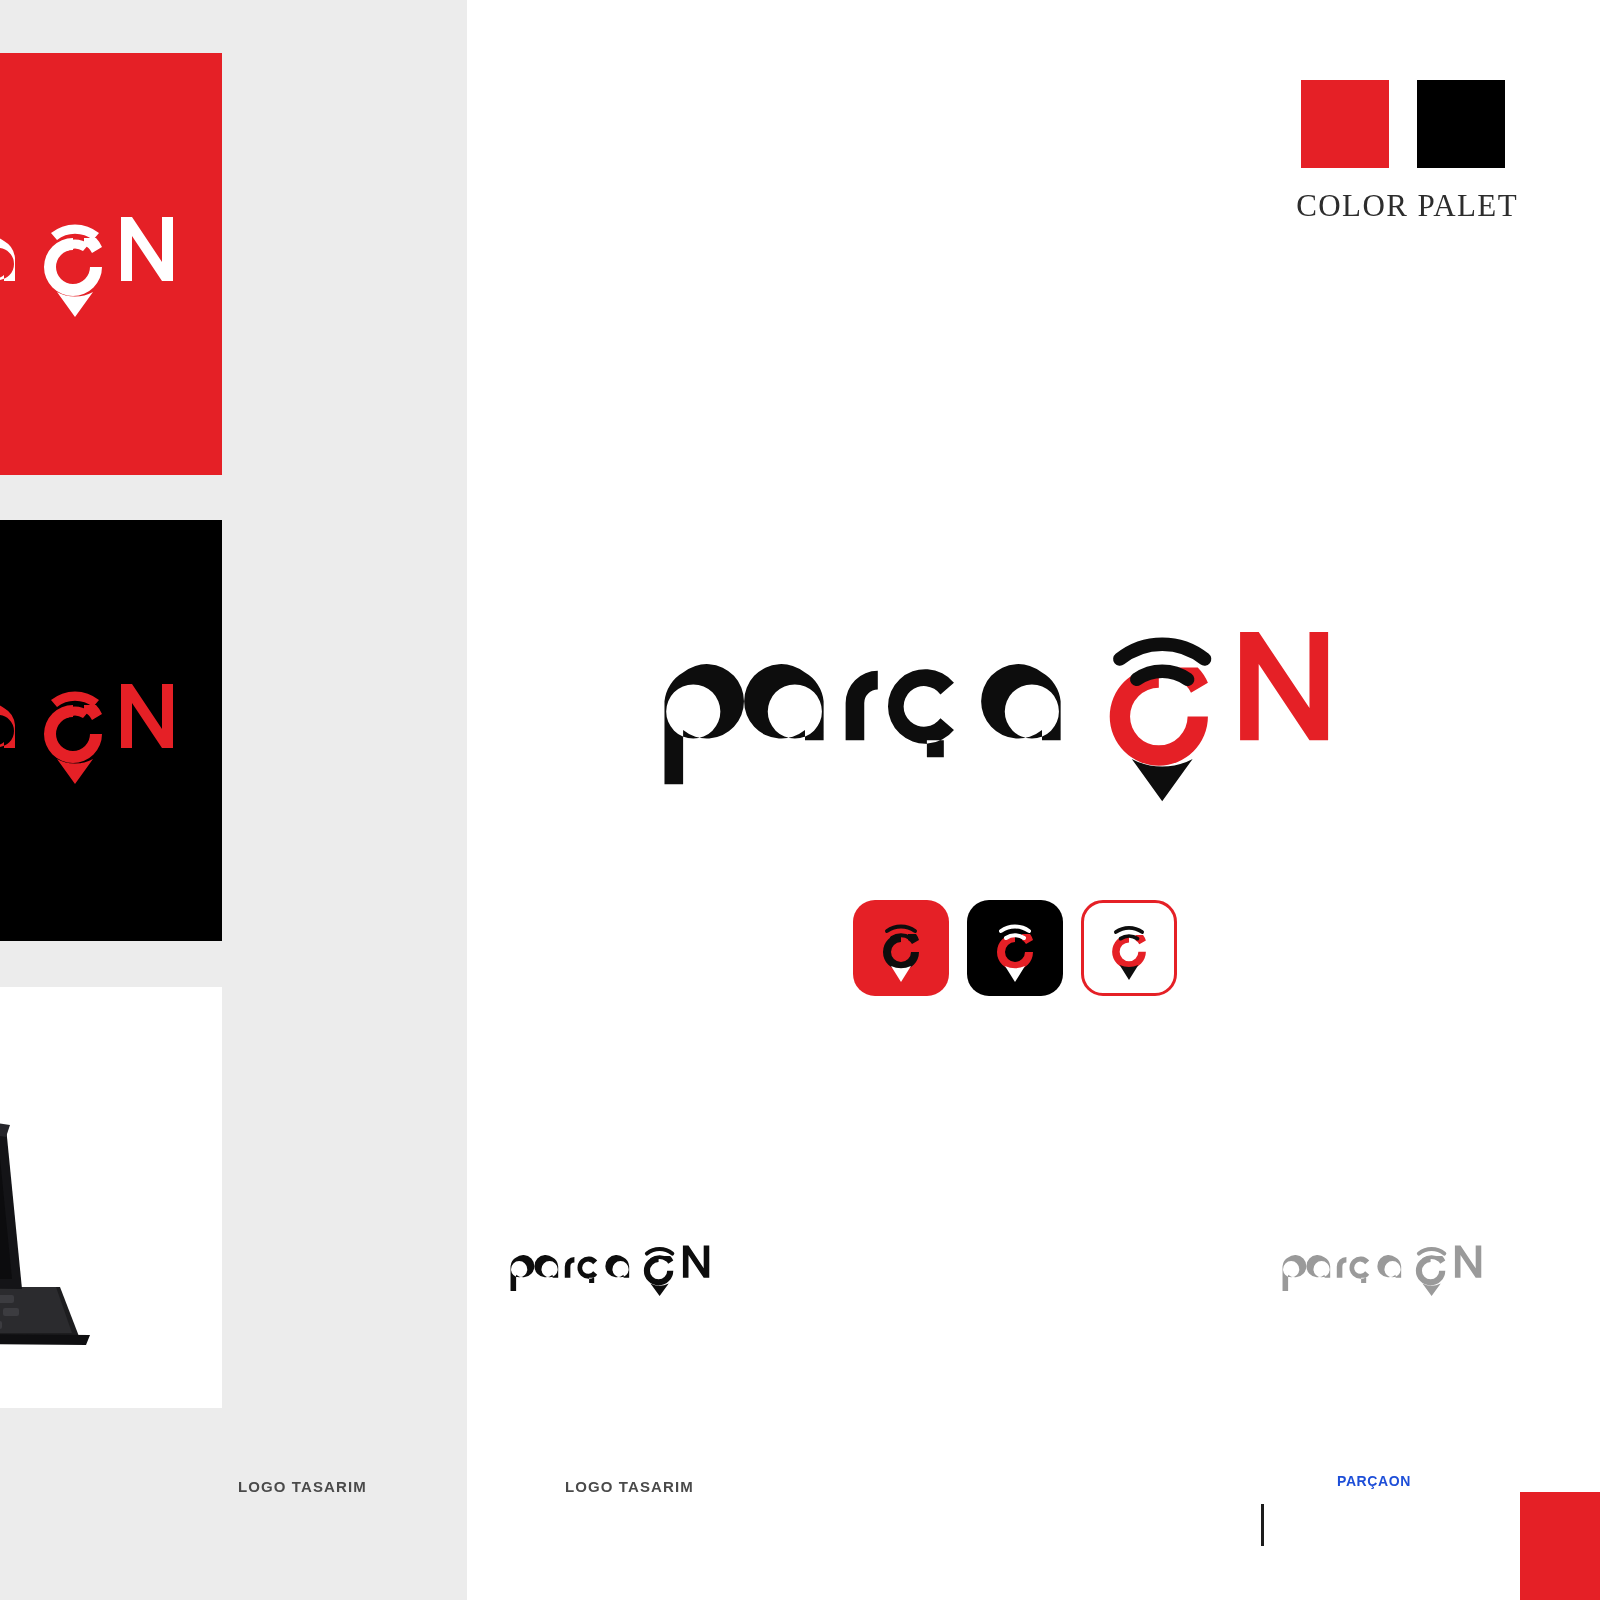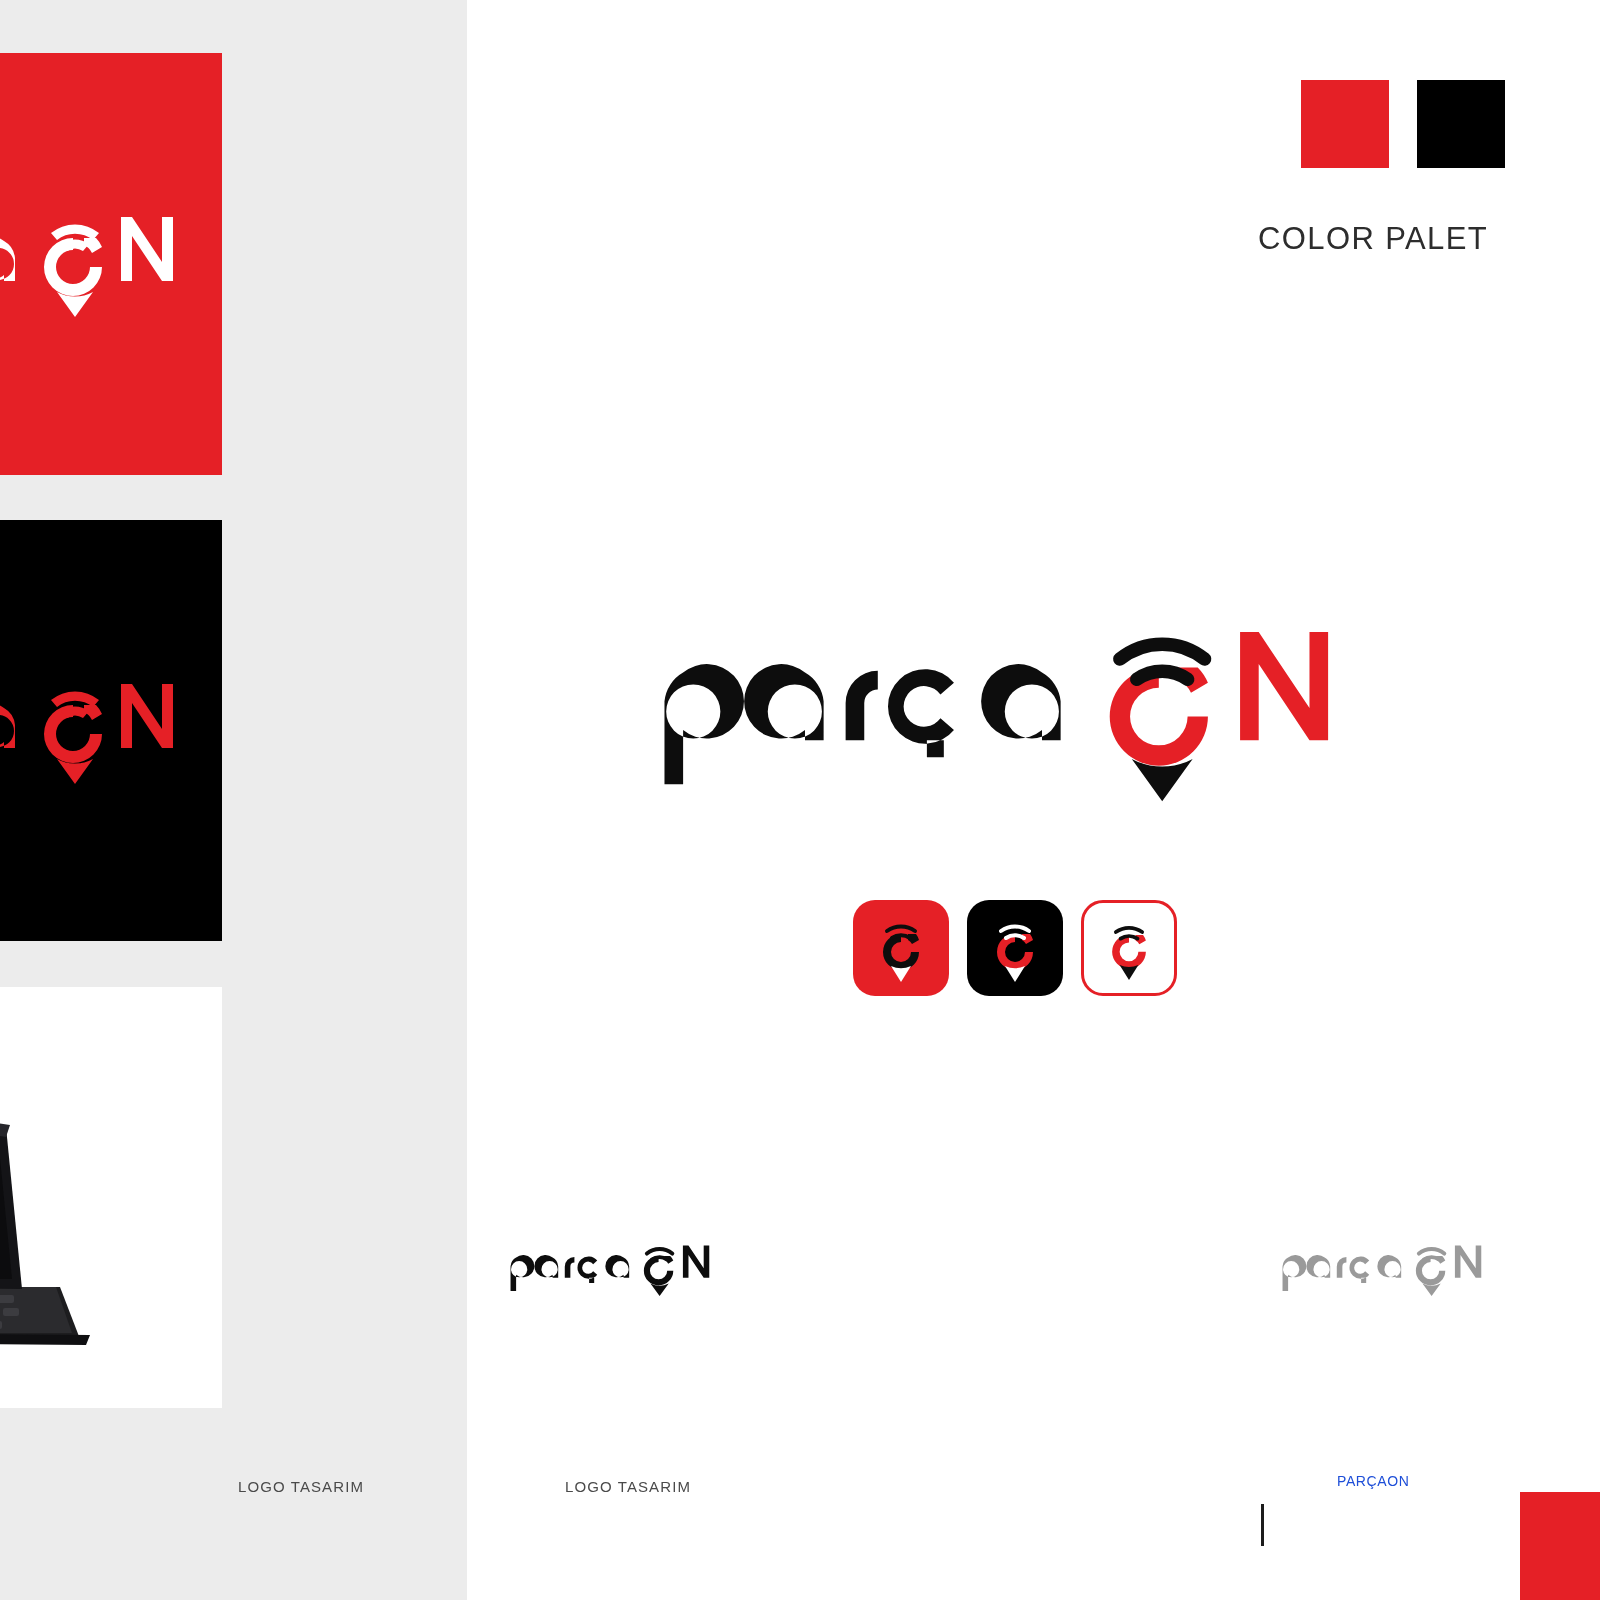--- a/index.html
+++ b/index.html
@@ -40,24 +40,23 @@
   
   #color-palet{
     position:absolute;left:1258px;top:70px;width:260px;
   }
   #swatch-row{position:relative;height:95px;}
   .swatch{position:absolute;top:10px;width:88px;height:88px;}
   #swatch-red{left:43px;background:#e52026;}
   #swatch-black{left:159px;background:#000000;}
   #color-palet-label{
     position:absolute;left:0;top:118px;width:260px;
-    text-align:left;
+    text-align:right;
     font-size:31px;letter-spacing:1.4px;color:#2d2d2d;
-    font-family:Liberation Sans, sans-serif;
-    margin-top:33px;
+    font-family:Liberation Serif, serif;
   }
 
   
   #main-logo{
     position:absolute;left:655px;top:615px;width:730px;height:215px;
   }
 
   
   #app-icon-row{
     position:absolute;left:853px;top:900px;
@@ -74,20 +73,21 @@
   
   #logo-mono-black{position:absolute;left:508px;top:1240px;width:218px;height:65px;}
   #logo-mono-gray{position:absolute;left:1280px;top:1240px;width:218px;height:65px;}
 
   
   .footer-label{
     position:absolute;
     font-size:15px;letter-spacing:1.1px;color:#4a4a4a;
     font-family:"Liberation Sans", sans-serif;
     white-space:nowrap;
+    font-weight:bold;
   }
   #footer-left{left:238px;top:1478px;}
   #footer-center{left:565px;top:1478px;}
   #footer-brand{left:1337px;top:1473px;font-size:14px;letter-spacing:0.6px;color:#1d4ed8;}
 
   #footer-divider{
     position:absolute;left:1261px;top:1504px;width:3px;height:42px;background:#1c1c1c;
   }
   #corner-red-block{
     position:absolute;left:1520px;top:1492px;width:80px;height:108px;background:#e52026;

